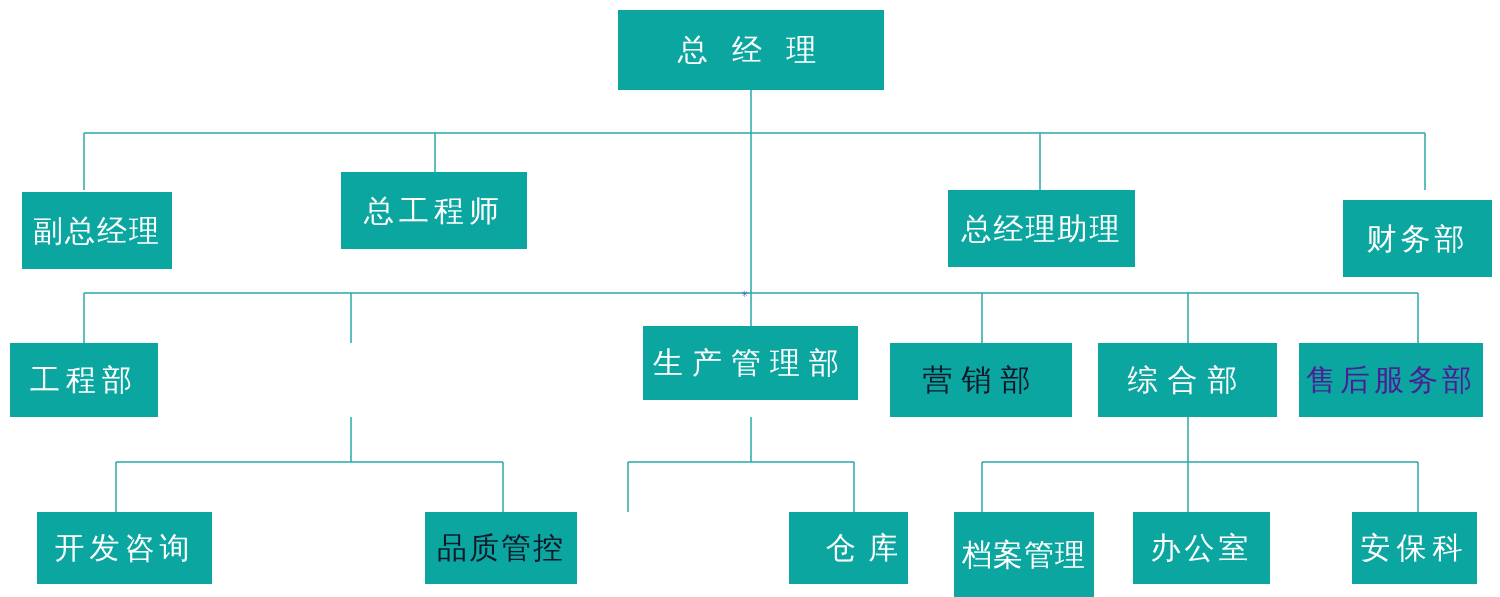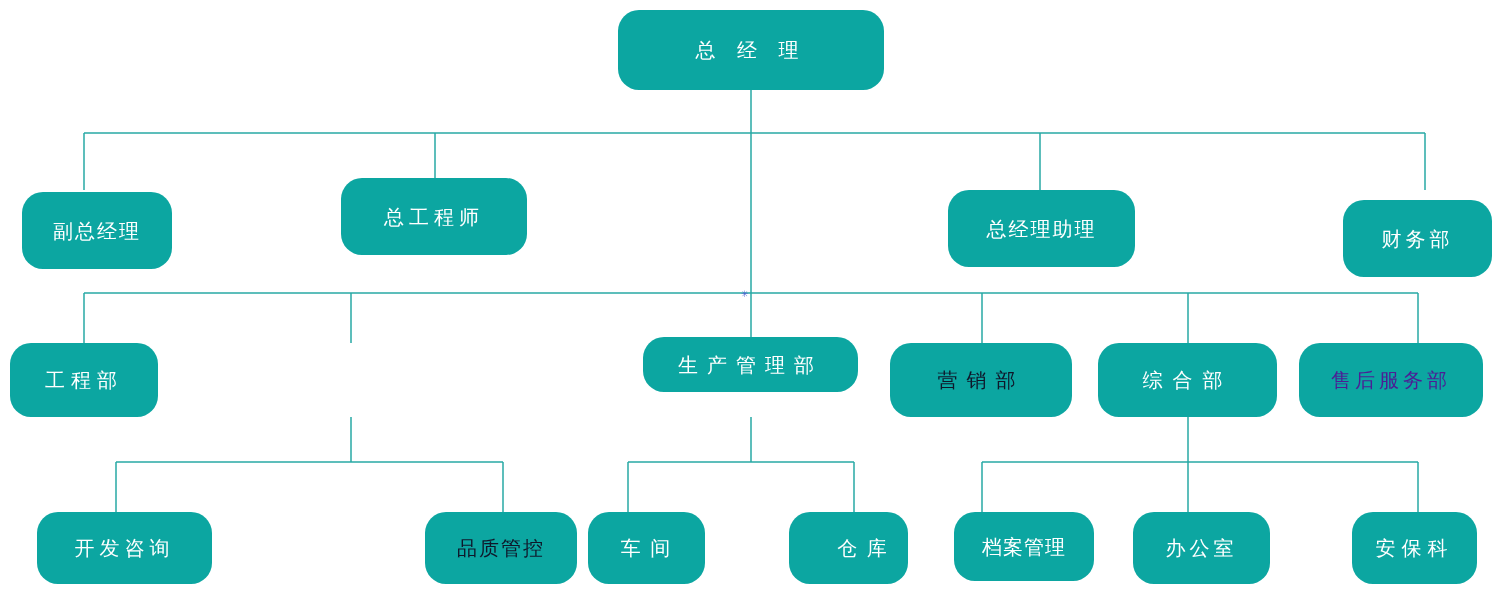--- a/index.html
+++ b/index.html
@@ -22,26 +22,25 @@
     width: 1500px;
     height: 597px;
     pointer-events: none;
   }
   .org-node {
     position: absolute;
     display: flex;
     align-items: center;
     justify-content: center;
     color: #ffffff;
-    font-size: 20px;
+    font-size: 30px;
     line-height: 1;
     white-space: nowrap;
     box-sizing: border-box;
     user-select: none;
-    border-radius: 21px;
   }
   .stray-mark {
     position: absolute;
     font-size: 9px;
     color: #4a5fd0;
     line-height: 1;
   }
 </style>
 </head>
 <body>
@@ -71,28 +70,27 @@
       <line x1="854" y1="462" x2="854" y2="512" stroke="#27A9A5" stroke-width="1.5"></line>
       <line x1="1188" y1="417" x2="1188" y2="512" stroke="#27A9A5" stroke-width="1.5"></line>
       <line x1="982" y1="462" x2="1418" y2="462" stroke="#27A9A5" stroke-width="1.5"></line>
       <line x1="982" y1="462" x2="982" y2="512" stroke="#27A9A5" stroke-width="1.5"></line>
       <line x1="1418" y1="462" x2="1418" y2="512" stroke="#27A9A5" stroke-width="1.5"></line>
     </svg>
 
   <span class="stray-mark" style="left:741px; top:290px;">✳</span>
 <div class="org-node" style="left: 618px; top: 10px; width: 266px; height: 80px; letter-spacing: 8px; background: rgb(12, 166, 161); color: rgb(255, 255, 255);">总 经 理</div>
     <div class="org-node" style="left: 22px; top: 192px; width: 150px; height: 77px; letter-spacing: 2px; background: rgb(12, 166, 161); color: rgb(255, 255, 255);">副总经理</div>
-    <div class="org-node" style="left: 341px; top: 178px; width: 186px; height: 77px; letter-spacing: 5px; background: rgb(12, 166, 161); color: rgb(255, 255, 255);">总工程师</div>
+    <div class="org-node" style="left: 341px; top: 172px; width: 186px; height: 77px; letter-spacing: 5px; background: rgb(12, 166, 161); color: rgb(255, 255, 255);">总工程师</div>
     <div class="org-node" style="left: 948px; top: 190px; width: 187px; height: 77px; letter-spacing: 2px; background: rgb(12, 166, 161); color: rgb(255, 255, 255);">总经理助理</div>
     <div class="org-node" style="left: 1343px; top: 200px; width: 149px; height: 77px; letter-spacing: 4px; background: rgb(12, 166, 161); color: rgb(255, 255, 255);">财务部</div>
     <div class="org-node" style="left: 10px; top: 343px; width: 148px; height: 74px; letter-spacing: 6px; background: rgb(12, 166, 161); color: rgb(255, 255, 255);">工程部</div>
-    <div class="org-node" style="left: 643px; top: 337px; width: 215px; height: 55px; letter-spacing: 9px; background: rgb(12, 166, 161); color: rgb(255, 255, 255);">生产管理部</div>
+    <div class="org-node" style="left: 643px; top: 326px; width: 215px; height: 74px; letter-spacing: 9px; background: rgb(12, 166, 161); color: rgb(255, 255, 255);">生产管理部</div>
     <div class="org-node" style="left: 890px; top: 343px; width: 182px; height: 74px; letter-spacing: 9px; background: rgb(12, 166, 161); color: #0f172a;">营销部</div>
     <div class="org-node" style="left: 1098px; top: 343px; width: 179px; height: 74px; letter-spacing: 10px; background: rgb(12, 166, 161); color: rgb(255, 255, 255);">综合部</div>
     <div class="org-node" style="left: 1299px; top: 343px; width: 184px; height: 74px; letter-spacing: 4px; background: rgb(12, 166, 161); color: #4c1d95;">售后服务部</div>
     <div class="org-node" style="left: 37px; top: 512px; width: 175px; height: 72px; letter-spacing: 5px; background: rgb(12, 166, 161); color: rgb(255, 255, 255);">开发咨询</div>
     <div class="org-node" style="left: 425px; top: 512px; width: 152px; height: 72px; letter-spacing: 2px; background: rgb(12, 166, 161); color: #0f172a;">品质管控</div>
-    <div class="org-node" style="left: 588px; top: 512px; width: 117px; height: 72px; letter-spacing: 2px; background: rgb(12, 166, 161); color: rgb(255, 255, 255);">车  间</div>
     <div class="org-node" style="left: 789px; top: 512px; width: 119px; height: 72px; letter-spacing: 2px; background: rgb(12, 166, 161); color: rgb(255, 255, 255); padding-left: 29px;">仓  库</div>
-    <div class="org-node" style="left: 954px; top: 512px; width: 140px; height: 69px; letter-spacing: 1px; background: rgb(12, 166, 161); color: rgb(255, 255, 255);">档案管理</div>
+    <div class="org-node" style="left: 954px; top: 512px; width: 140px; height: 86px; letter-spacing: 1px; background: rgb(12, 166, 161); color: rgb(255, 255, 255);">档案管理</div>
     <div class="org-node" style="left: 1133px; top: 512px; width: 137px; height: 72px; letter-spacing: 4px; background: rgb(12, 166, 161); color: rgb(255, 255, 255);">办公室</div>
     <div class="org-node" style="left: 1352px; top: 512px; width: 125px; height: 72px; letter-spacing: 6px; background: rgb(12, 166, 161); color: rgb(255, 255, 255);">安保科</div>
   </div>
 
 </body></html>

